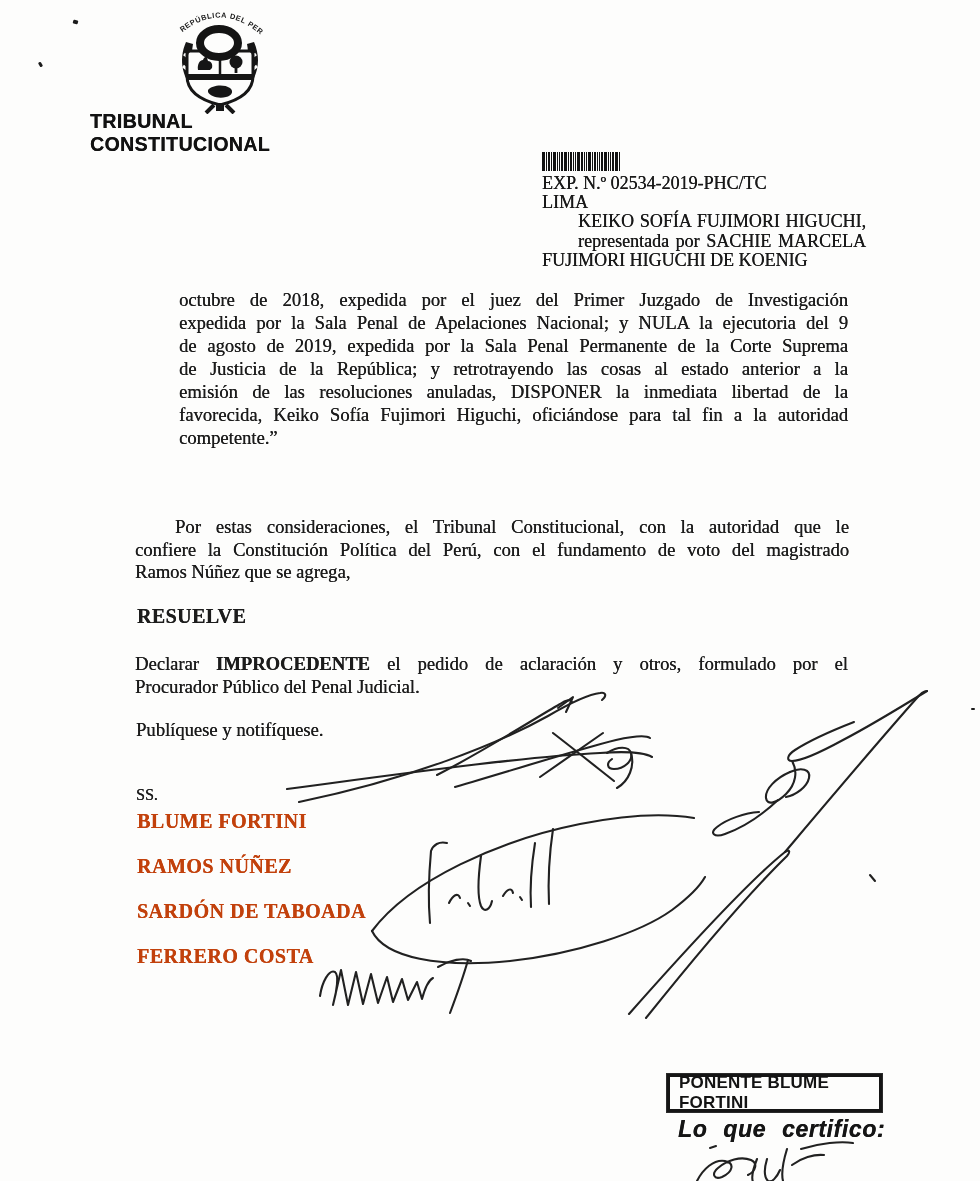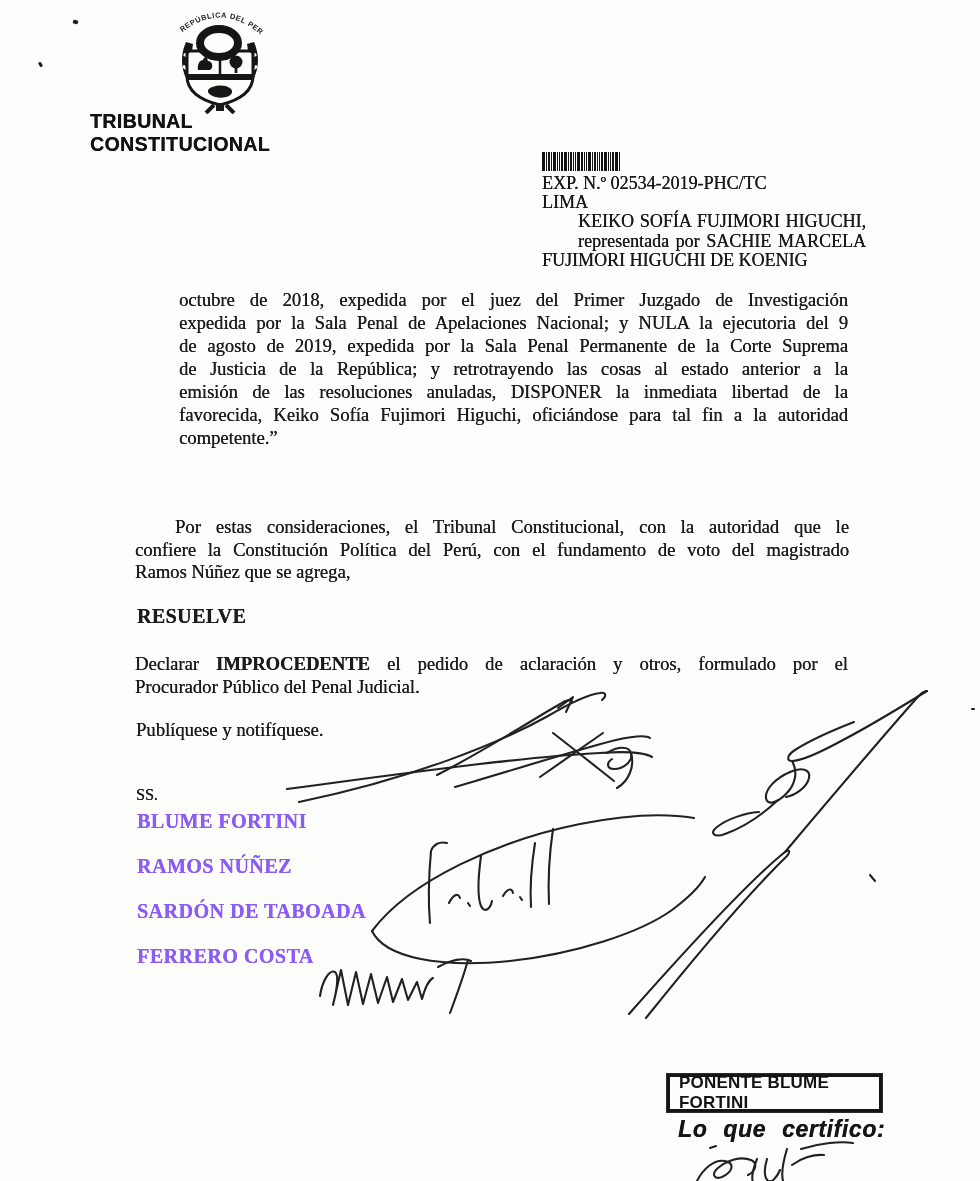--- a/index.html
+++ b/index.html
@@ -34,21 +34,21 @@
   .consid-block{left:135px;top:516px;width:714px;}
   .consid-block .bodyline{height:22.5px;}
   .consid-block .indent{padding-left:40px;}
   .ruling-block{left:135px;top:653px;width:713px;}
   .ruling-block .bodyline{height:22.5px;}
 
   .resolve-heading{left:137px;top:605px;font-size:20px;font-weight:bold;letter-spacing:0.4px;}
   .publish-line{left:136px;top:719px;font-size:18.6px;}
   .ss-label{left:136px;top:765px;font-size:16px;margin-top:21px;}
 
-  .signatory{font-size:20px;font-weight:bold;letter-spacing:0.5px;color:#8b5cf6;}
+  .signatory{font-size:20px;font-weight:bold;letter-spacing:0.5px;color:#c2410c;}
   .sig1{left:137px;top:810px;} .sig2{left:137px;top:855px;}
   .sig3{left:137px;top:900px;} .sig4{left:137px;top:945px;}
 
   .ponente-box{
     left:667px;top:1060px;width:191px;height:24px;
     border:3px solid #151515;outline:1px solid #2a2a2a;
     display:flex;align-items:center;justify-content:center;
     font-family:"Liberation Sans","DejaVu Sans",sans-serif;
     font-weight:bold;font-size:17px;letter-spacing:0.2px;color:#131313;
     padding:4px 9px;

